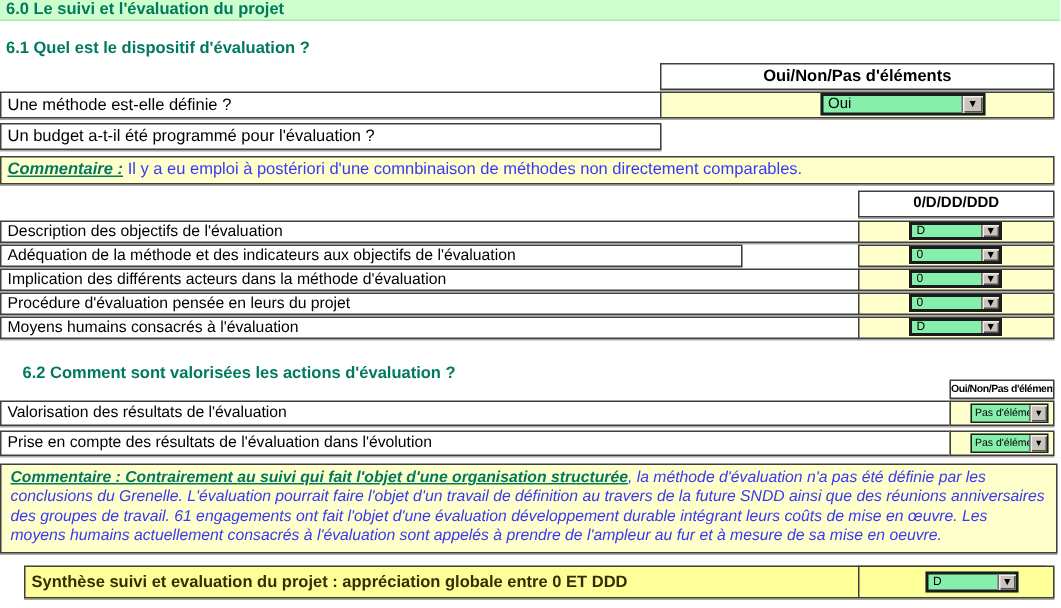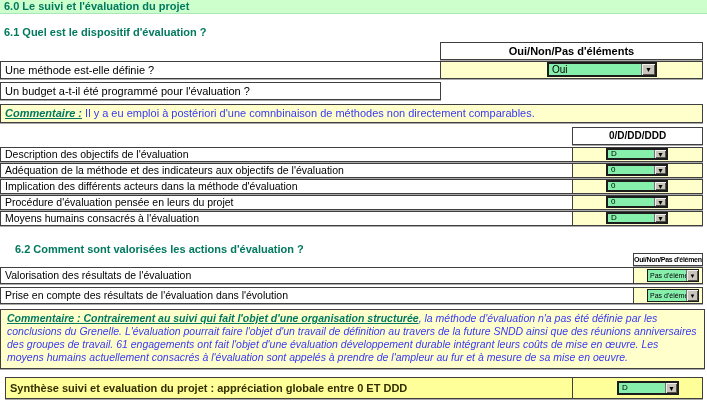--- a/index.html
+++ b/index.html
@@ -106,21 +106,21 @@
   <div class="abs cell lbl small" style="left:0; top:147px; width:573px; height:15px; line-height:13px;">Description des objectifs de l'évaluation</div>
   <div class="abs cell yellow" style="left:572px; top:147px; width:131px; height:15px;">
     <div class="combo" style="left:33px; top:0px; width:62px; height:12px;">
       <span class="combo-text" style="font-size:8px;">D</span>
       <span class="combo-btn narrow">
           <span class="arrow">▼</span>
         </span>
     </div>
   </div>
 
-  <div class="abs cell lbl small" style="left:0; top:163px; width:573px; height:15px; line-height:13px;">Adéquation de la méthode et des indicateurs aux objectifs de l'évaluation</div>
+  <div class="abs cell lbl small" style="left:0; top:163px; width:495px; height:15px; line-height:13px;">Adéquation de la méthode et des indicateurs aux objectifs de l'évaluation</div>
   <div class="abs cell yellow" style="left:572px; top:163px; width:131px; height:15px;">
     <div class="combo" style="left:33px; top:0px; width:62px; height:12px;">
       <span class="combo-text" style="font-size:8px;">0</span>
       <span class="combo-btn narrow">
           <span class="arrow">▼</span>
         </span>
     </div>
   </div>
 
   <div class="abs cell lbl small" style="left:0; top:179px; width:573px; height:15px; line-height:13px;">Implication des différents acteurs dans la méthode d'évaluation</div>
@@ -174,21 +174,21 @@
       <span class="combo-btn narrow">
           <span class="arrow" style="font-size:6px;">▼</span>
         </span>
     </div>
   </div>
 
   <div class="abs comment it" style="left:0; top:309px; width:705px; height:60px; padding:2px 6px; font-size:10.5px; line-height:13px; white-space:normal;">
     <span class="c-lead">Commentaire : Contrairement au suivi qui fait l'objet d'une organisation structurée</span><span class="c-body">, la méthode d'évaluation n'a pas été définie par les conclusions du Grenelle. L'évaluation pourrait faire l'objet d'un travail de définition au travers de la future SNDD ainsi que des réunions anniversaires des groupes de travail. 61 engagements ont fait l'objet d'une évaluation développement durable intégrant leurs coûts de mise en œuvre. Les moyens humains actuellement consacrés à l'évaluation sont appelés à prendre de l'ampleur au fur et à mesure de sa mise en oeuvre.</span>
   </div>
 
-  <div class="abs cell syn syn-label" style="left:5px; top:377px; width:681px; height:22px;">Synthèse suivi et evaluation du projet : appréciation globale entre 0 ET DDD</div>
+  <div class="abs cell syn syn-label" style="left:16px; top:377px; width:681px; height:22px;">Synthèse suivi et evaluation du projet : appréciation globale entre 0 ET DDD</div>
   <div class="abs cell syn" style="left:572px; top:377px; width:131px; height:22px;">
     <div class="combo" style="left:44px; top:3px; width:62px; height:14px;">
       <span class="combo-text" style="font-size:8px;">D</span>
       <span class="combo-btn narrow">
           <span class="arrow">▼</span>
         </span>
     </div>
   </div>
 
 </div>

